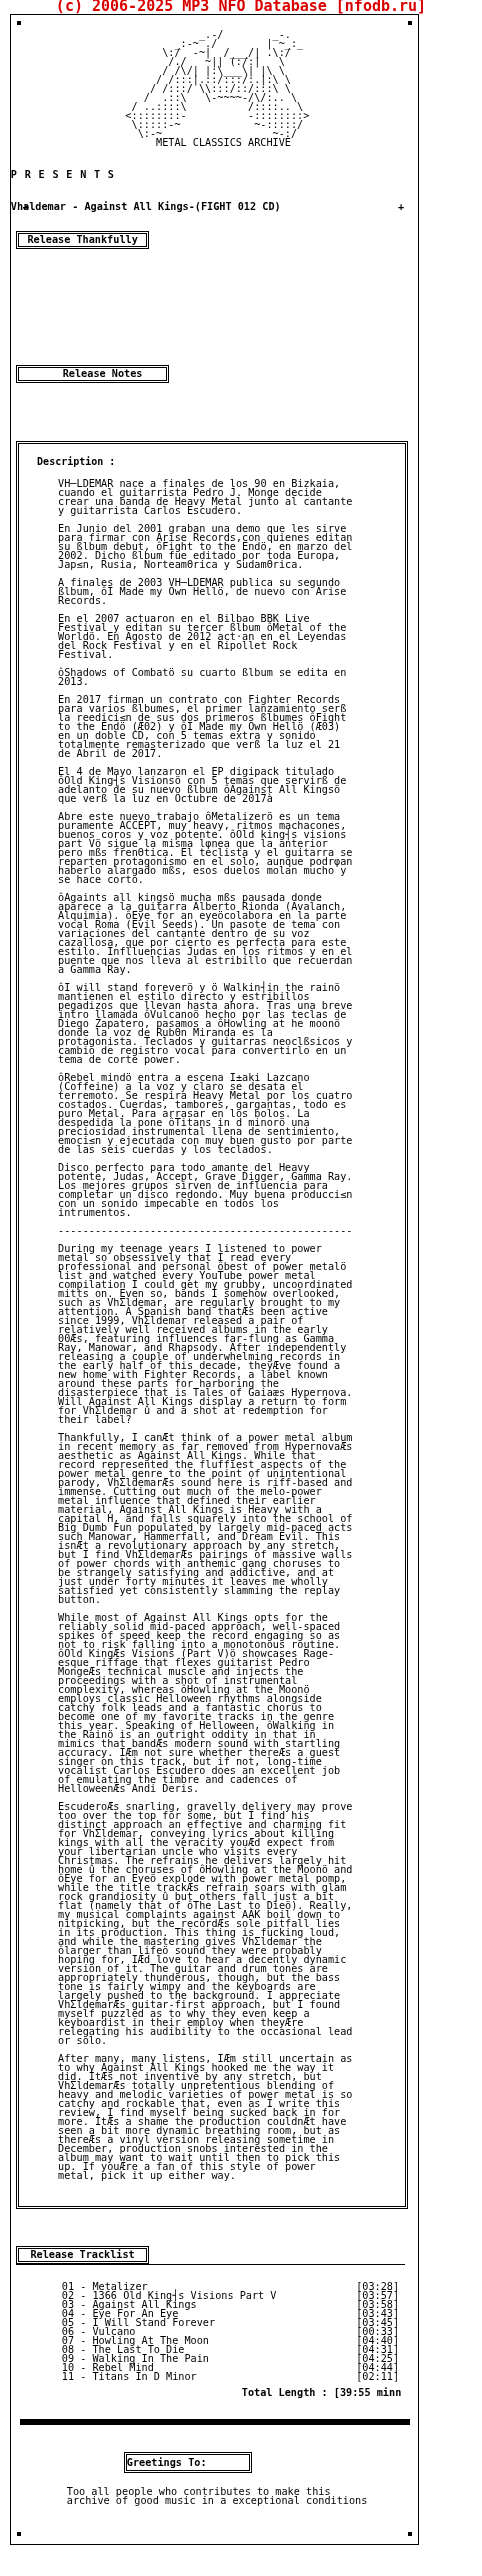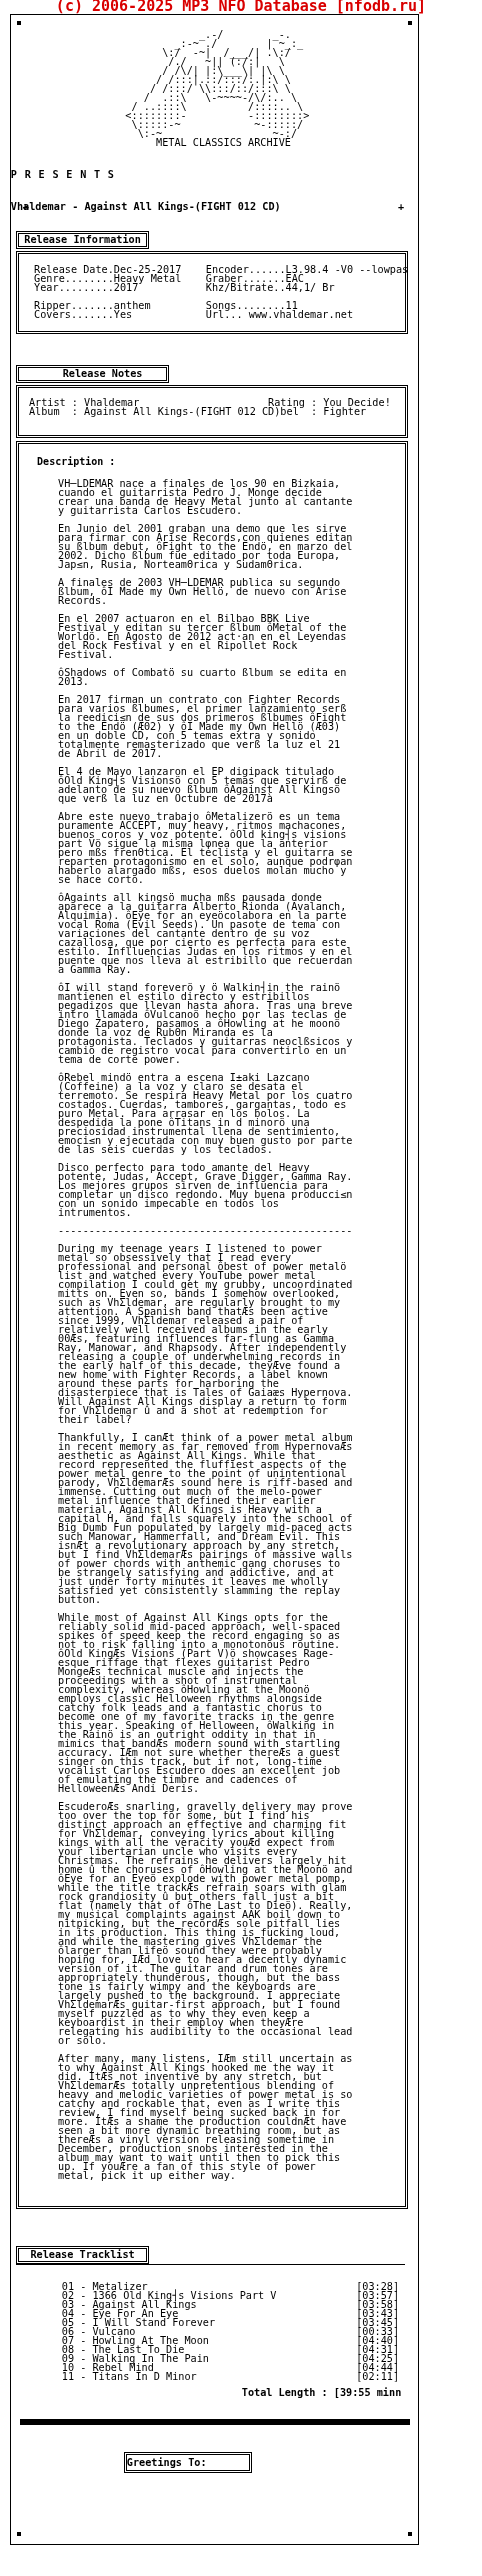--- a/index.html
+++ b/index.html
@@ -72,37 +72,25 @@
 
   <div class="presents">P R E S E N T S</div>
 
   <div class="title-row">
     <span class="plus-l">+</span>
     <span class="title-text">Vhaldemar - Against All Kings-(FIGHT 012 CD)</span>
     <span class="plus-r">+</span>
   </div>
 
   <div class="tab tab-ri">
-    <span>Release Information</span>
-  </div>
-  <div class="dbox box-ri">
-    <pre>Release Date.Dec-25-2017    Encoder......L3.98.4 -V0 --lowpas
-Genre........Heavy Metal    Graber.......EAC
-Year.........2017           Khz/Bitrate..44,1/ Br
-                            
-Ripper.......anthem         Songs........11
-Covers.......Yes            Url... www.vhaldemar.net</pre>
+    <span>Release Thankfully</span>
   </div>
 
   <div class="tab tab-rn">
     <span>Release Notes</span>
-  </div>
-  <div class="dbox box-rn">
-    <pre>Artist : Vhaldemar                     Rating : You Decide!
-Album  : Against All Kings-(FIGHT 012 CD)bel  : Fighter</pre>
   </div>
 
   <div class="dbox box-desc">
     <div class="desc-label">Description :</div>
     <pre class="desc-text">VH─LDEMAR nace a finales de los 90 en Bizkaia,
 cuando el guitarrista Pedro J. Monge decide
 crear una banda de Heavy Metal junto al cantante
 y guitarrista Carlos Escudero.
 
 En Junio del 2001 graban una demo que les sirve
@@ -306,14 +294,16 @@
 09 - Walking In The Pain                        [04:25]
 10 - Rebel Mind                                 [04:44]
 11 - Titans In D Minor                          [02:11]</pre>
   <div class="total-length">Total Length : [39:55 minn</div>
 
   <div class="thick-bar"></div>
 
   <div class="tab-greet">
     <span>Greetings To:</span>
   </div>
+  <pre class="greet-text">Too all people who contributes to make this
+archive of good music in a exceptional conditions</pre>
 </div>
 
 
 </body></html>

